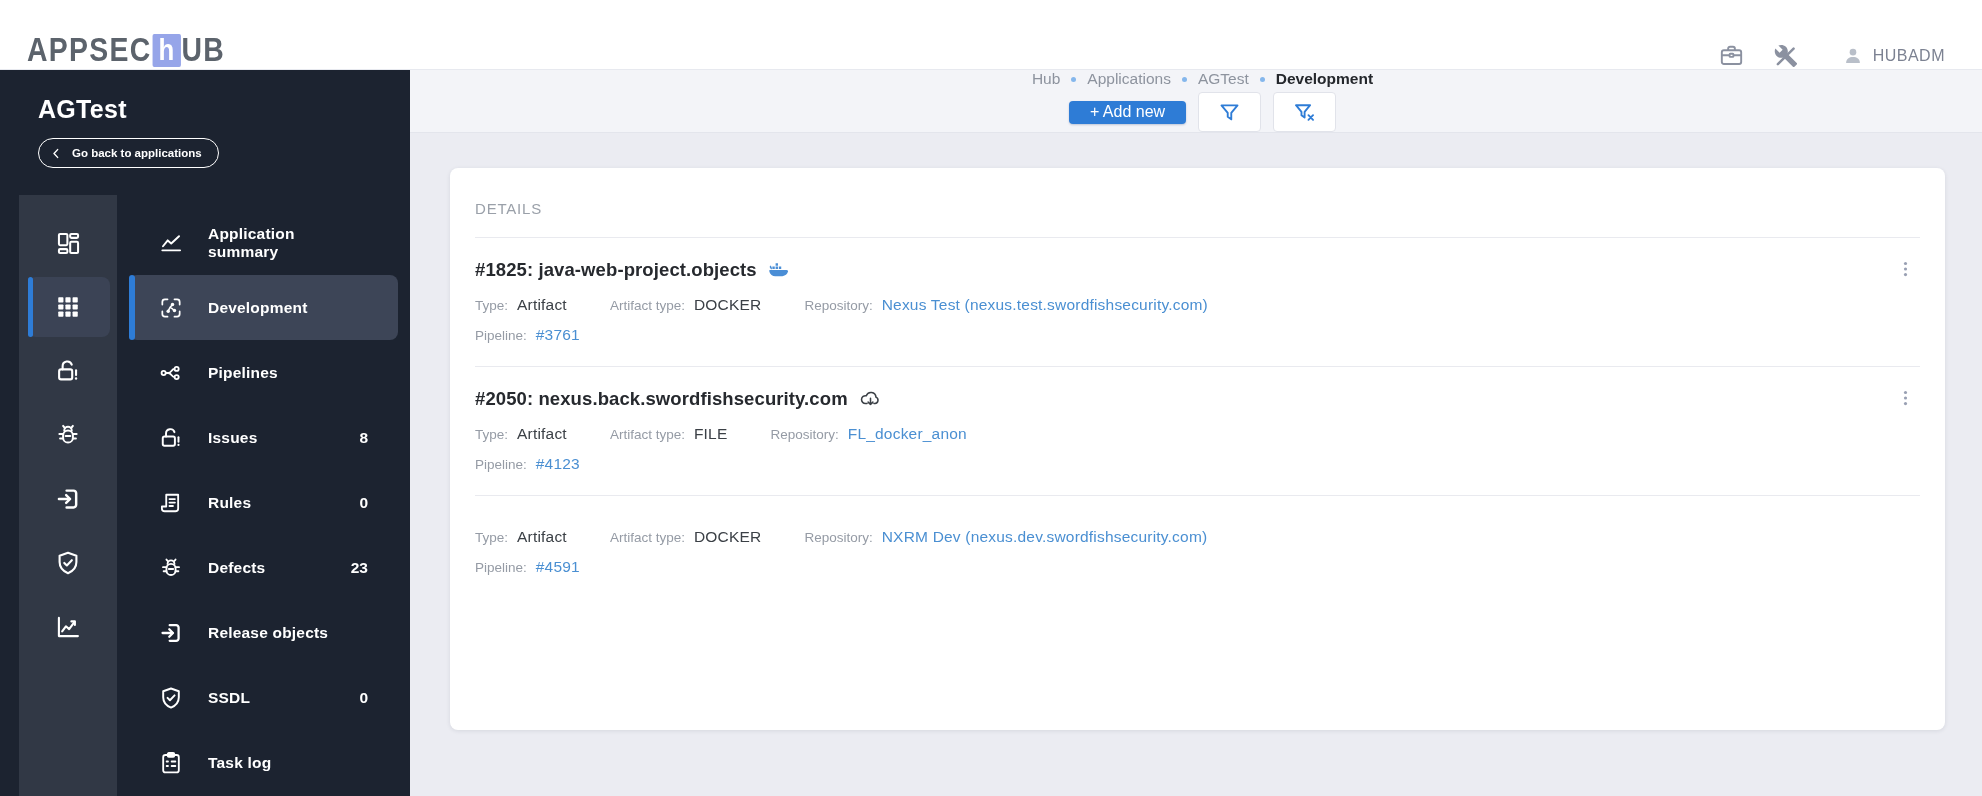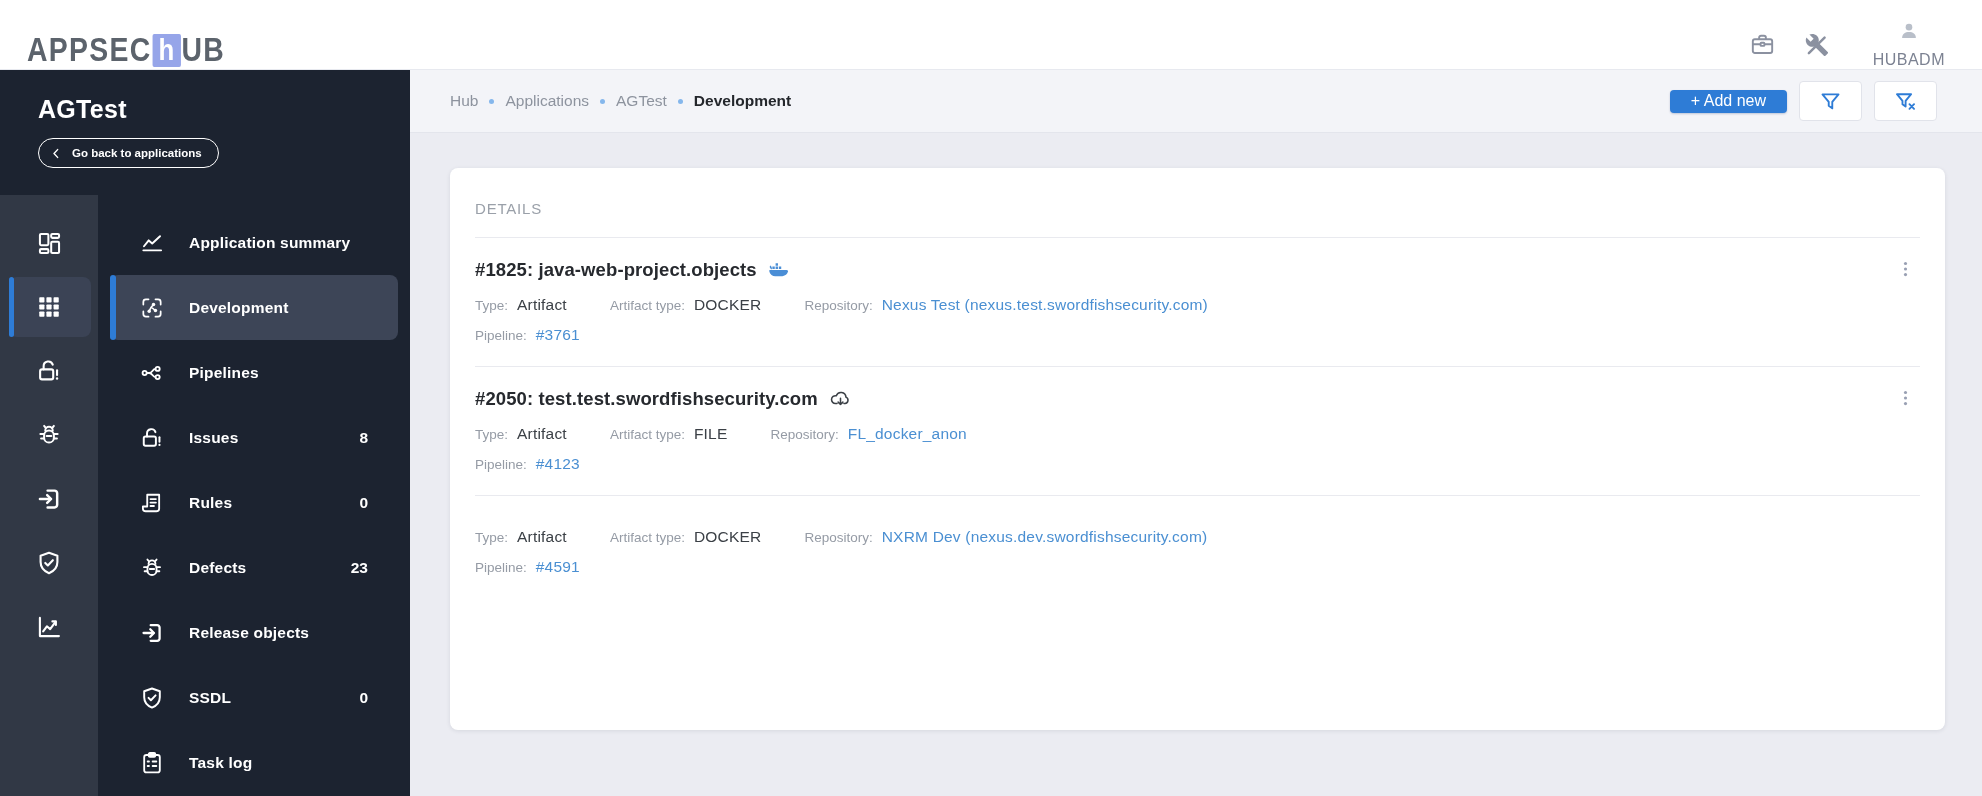--- a/index.html
+++ b/index.html
@@ -10,33 +10,33 @@
   .header { position:absolute; left:0; top:0; width:1982px; height:70px; background:#ffffff;
             border-bottom:1px solid #e7e9ef; display:flex; align-items:flex-end;
             justify-content:space-between; padding:0 37px 0 27px; z-index:5; }
   .logo { display:flex; align-items:center; font-weight:bold; font-size:33px; color:#5c636c;
           letter-spacing:1.5px; transform:scaleX(.86); transform-origin:left center; cursor:pointer; }
   .logo-h { width:33px; height:33px; background:#96a5e9; color:#ffffff; border-radius:2px;
             display:flex; align-items:center; justify-content:center; font-size:30px;
             margin:0 1px; letter-spacing:0; }
   .header-right { display:flex; align-items:center; gap:28px; }
   .hicon { width:27px; height:27px; color:#8b91a0; display:flex; align-items:center; justify-content:center; cursor:pointer; }
-  .user-chip { display:flex; align-items:center; gap:9px; margin-left:14px; cursor:pointer;flex-direction:column; }
+  .user-chip { display:flex; align-items:center; gap:9px; margin-left:14px; cursor:pointer; }
   .user-chip .uname { color:#7c8292; font-size:16px; letter-spacing:.5px; }
 
   
   .sidebar { position:absolute; left:0; top:70px; width:410px; height:726px; background:#1c2330;
              display:flex; flex-direction:column; z-index:4; }
   .side-head { padding:25px 0 0 38px; height:125px; }
   .app-name { color:#ffffff; font-size:25px; font-weight:bold; letter-spacing:.3px; }
   .back-btn { margin-top:14px; height:30px; display:inline-flex; align-items:center; gap:8px;
               background:transparent; border:1.5px solid #ffffff; border-radius:15px;
               color:#ffffff; font-family:inherit; font-size:11.5px; font-weight:bold;
               padding:0 16px 0 10px; cursor:pointer; }
-  .side-body { flex:1; display:flex; }
+  .side-body { flex:1; display:flex;padding-left:19px; }
   .rail { width:98px; background:#313845; padding-top:16px; display:flex; flex-direction:column; }
   .rail-item { width:98px; height:64px; position:relative; display:flex; align-items:center;
                justify-content:center; color:#ffffff; cursor:pointer; }
   .rail-item svg { position:relative; z-index:1; }
   .rail-item.selected::before { content:""; position:absolute; left:9px; right:7px; top:2px; bottom:2px;
                background:#3b4355; border-radius:8px; }
   .rail-item.selected::after { content:""; position:absolute; left:9px; top:2px; bottom:2px; width:5px;
                background:#2e7cd6; border-radius:3px; }
   .menu { flex:1; padding:15px 12px 0 12px; }
   .menu-item { height:65px; border-radius:8px; display:flex; align-items:center;
@@ -44,21 +44,21 @@
   .menu-item.selected { background:#3d4557; }
   .menu-item.selected::before { content:""; position:absolute; left:0; top:0; bottom:0; width:6px;
                background:#2e7cd6; border-radius:3px; }
   .mi-icon { width:27px; display:flex; justify-content:center; position:relative; z-index:1; }
   .mi-label { margin-left:24px; font-size:15.5px; font-weight:bold; flex:1; letter-spacing:.2px; }
   .mi-count { font-size:15.5px; font-weight:bold; }
 
   
   .main { position:absolute; left:410px; top:70px; right:0; bottom:0; }
   .topstrip { height:63px; background:#f3f4f8; border-bottom:1px solid #e3e5ec; display:flex;
-              align-items:center; justify-content:space-between; padding:0 45px 0 40px; }
+              align-items:center; justify-content:space-between; padding:0 27px 0 40px;flex-direction:column; }
   .breadcrumb { display:flex; align-items:center; font-size:15.5px; }
   .bc-link { color:#8d939e; cursor:pointer; }
   .bc-current { color:#24272c; font-weight:bold; }
   .bc-dot { width:5px; height:5px; border-radius:50%; background:#85b7ec; margin:0 11px; }
   .actions { display:flex; align-items:center; }
   .btn-primary { height:23px; background:#2e7cd6; color:#ffffff; border:none; border-radius:4px;
                  font-family:inherit; font-size:16px; padding:0 21px; cursor:pointer;
                  box-shadow:0 1px 2px rgba(30,60,120,.25); }
   .btn-icon { width:63px; height:40px; background:#ffffff; border:1px solid #e1e3ea; border-radius:4px;
               display:flex; align-items:center; justify-content:center; margin-left:12px;
@@ -465,21 +465,21 @@
           <span class="pair">
               <span class="lbl">Pipeline:</span>
               <a class="link">#3761</a>
             </span>
         </div>
       </article>
       <div class="divider"></div>
 
       <article class="card">
         <div class="card-title-row">
-          <span class="card-title">#2050: test.test.swordfishsecurity.com</span>
+          <span class="card-title">#2050: nexus.back.swordfishsecurity.com</span>
           <span class="title-icon cloudic">
               <svg width="23" height="23">
                 <use href="#i-cloud"></use>
               </svg>
             </span>
           <button class="kebab">
               <svg width="19" height="22">
                 <use href="#i-kebab"></use>
               </svg>
             </button>

